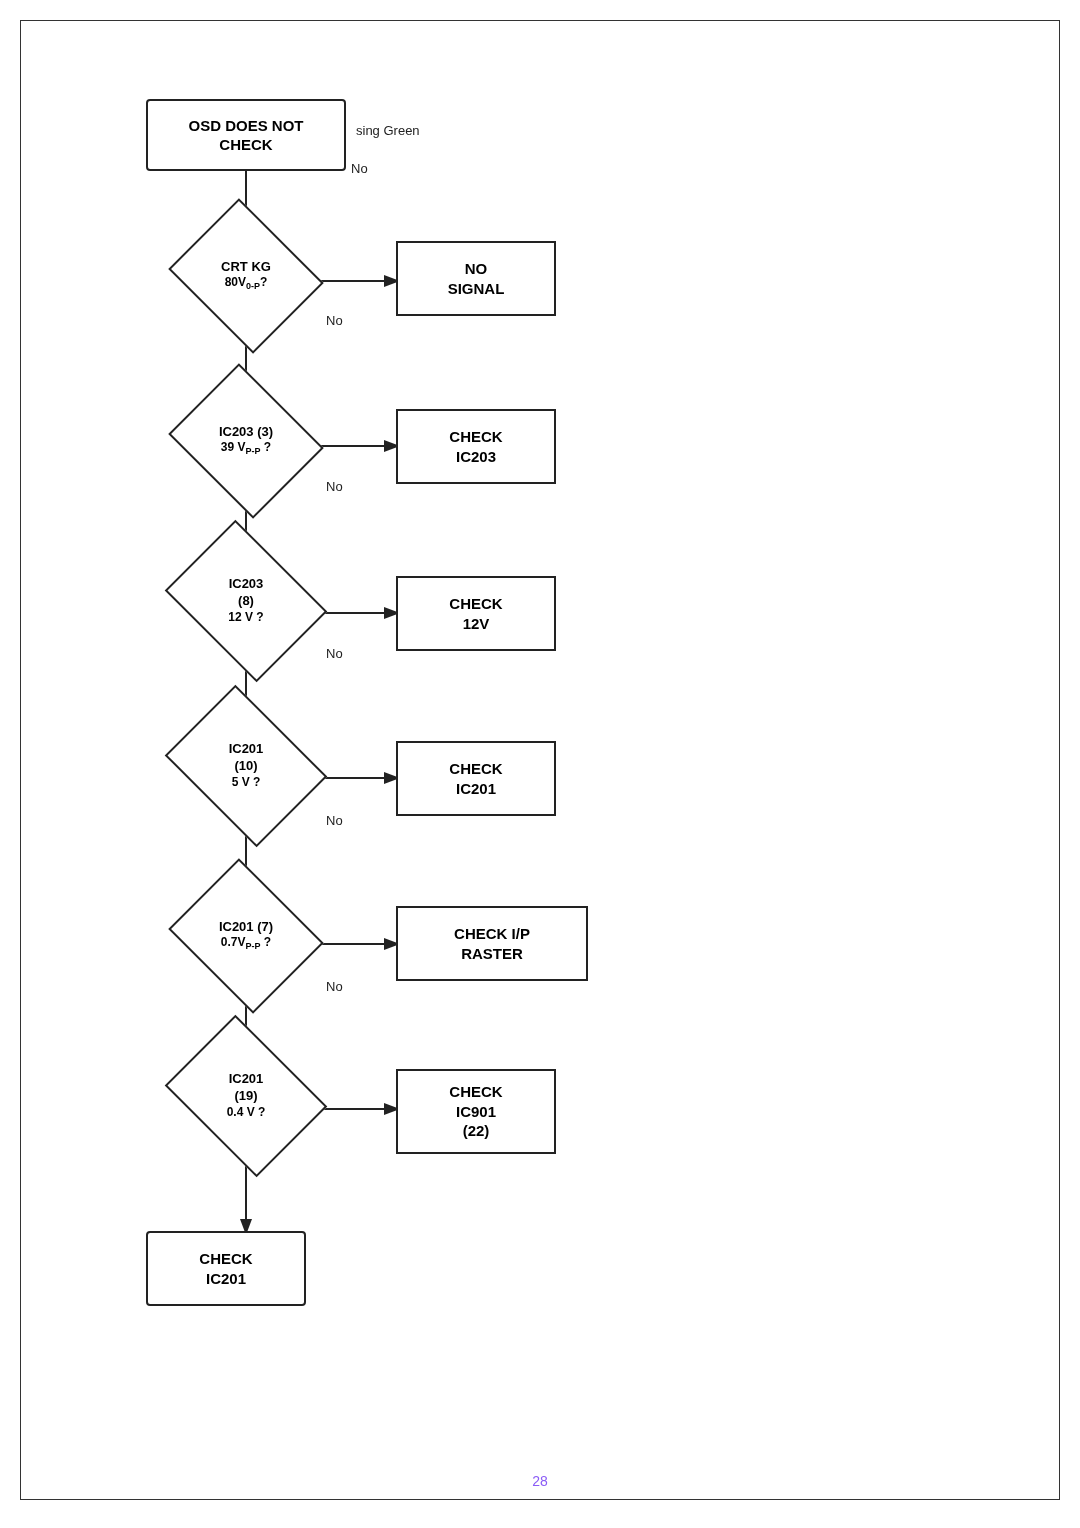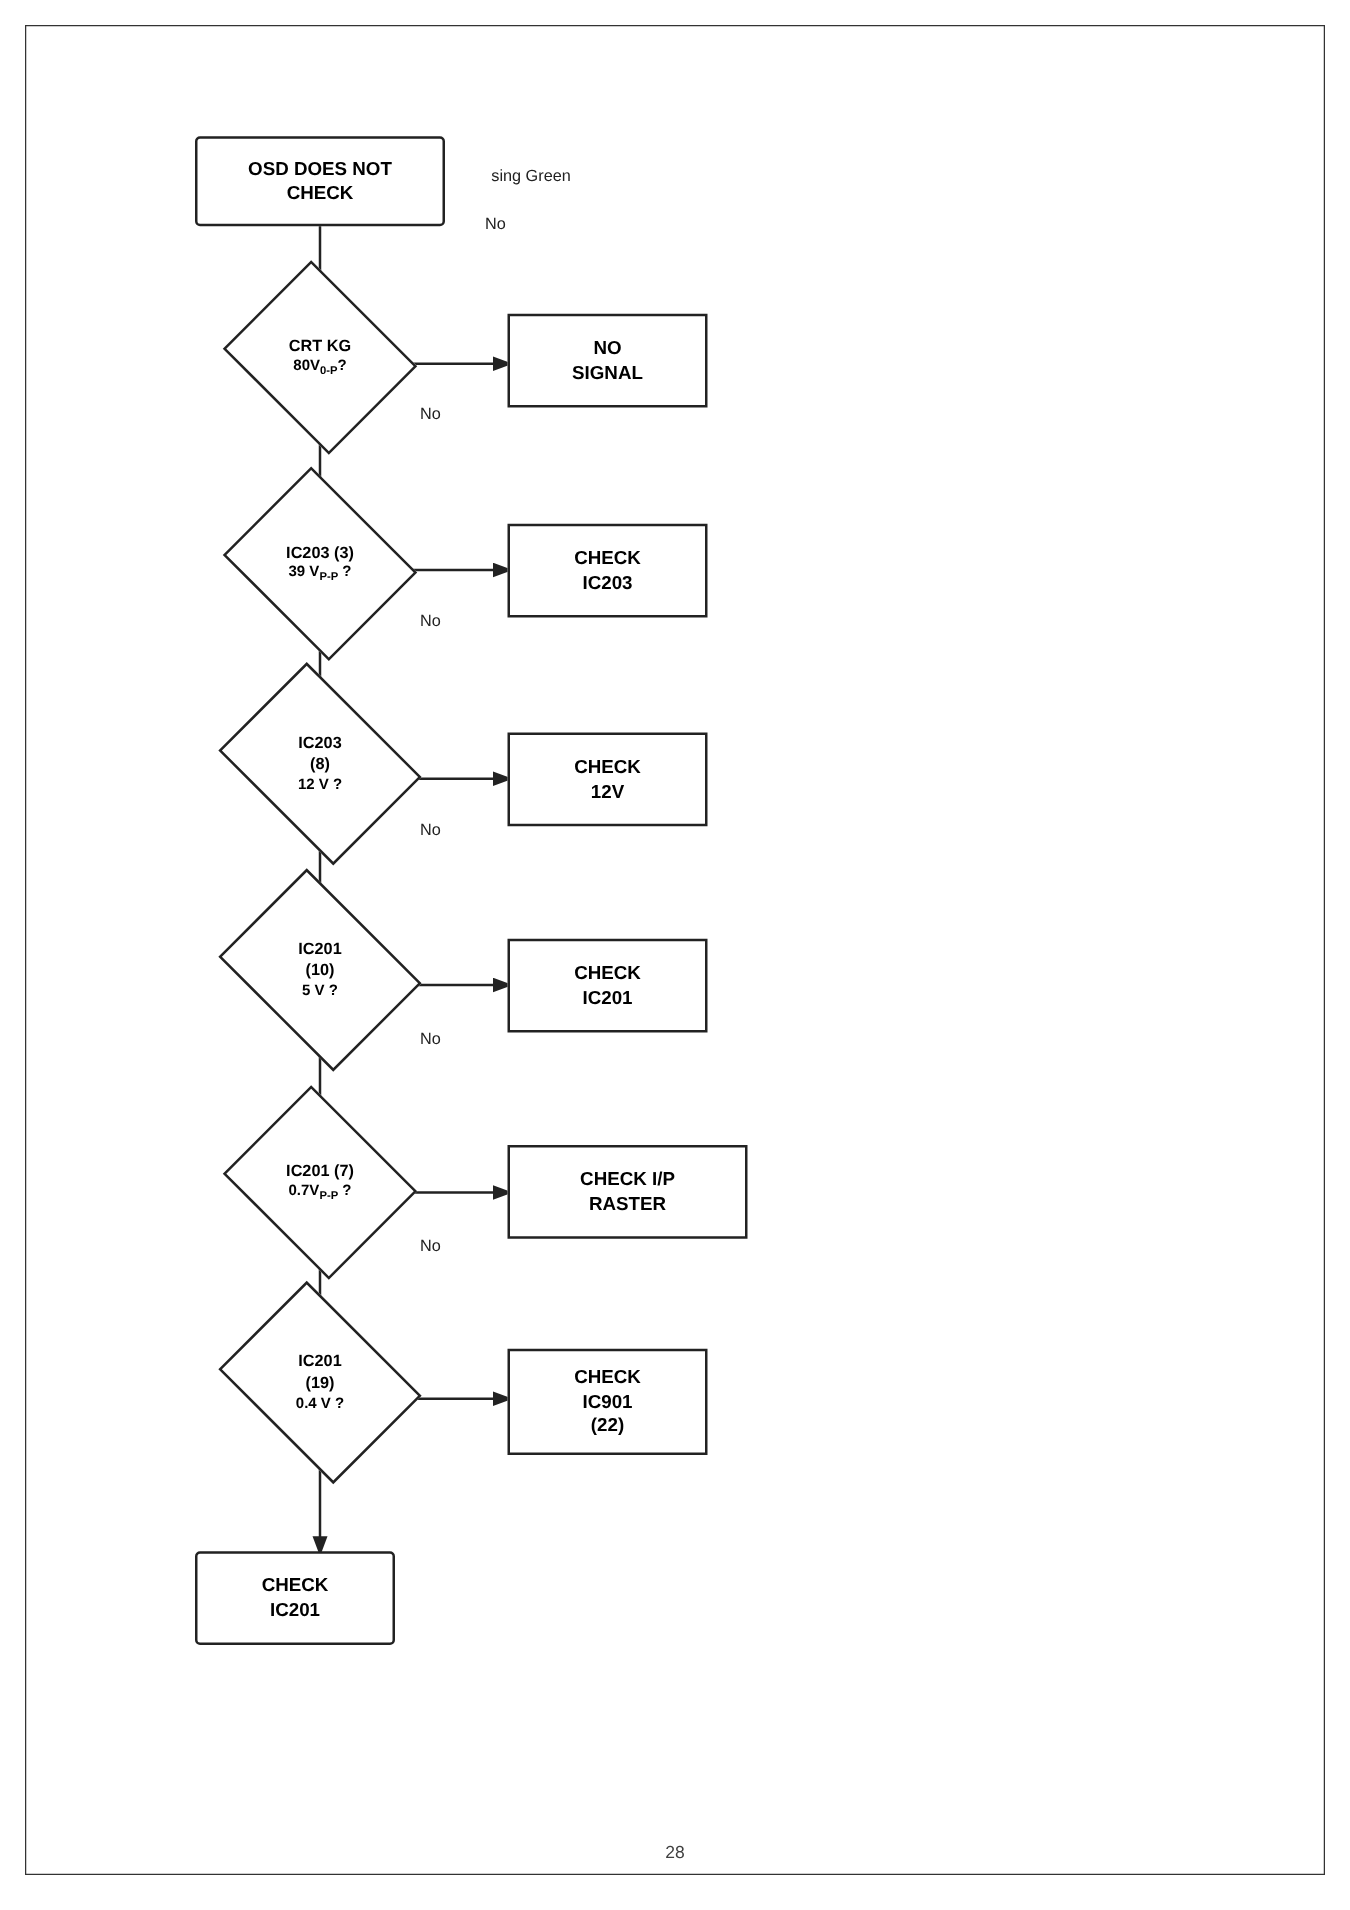--- a/index.html
+++ b/index.html
@@ -9,21 +9,21 @@
       width: 1080px;
       min-height: 1528px;
     }
     .page {
       width: 1040px;
       min-height: 1480px;
       margin: 20px auto;
       border: 1px solid #333;
       position: relative;
       background: #fff;
-      padding: 40px;
+      padding: 30px;
     }
     .flowchart {
       position: relative;
       width: 100%;
       height: 1380px;
     }
     
     .box-rect {
       position: absolute;
       border: 2px solid #222;
@@ -90,28 +90,27 @@
       font-size: 13px;
       color: #222;
     }
     
     .page-number {
       position: absolute;
       bottom: 10px;
       left: 50%;
       transform: translateX(-50%);
       font-size: 14px;
-      color: #404040;
+      color: #8b5cf6;
     }
     
     .partial-label {
       position: absolute;
       font-size: 13px;
       color: #222;
-      margin-left: 27px;
     }
   </style>
 </head>
 <body>
 
 <div class="page">
   <div class="flowchart">
 
     <svg class="arrows-svg">
       <defs>

